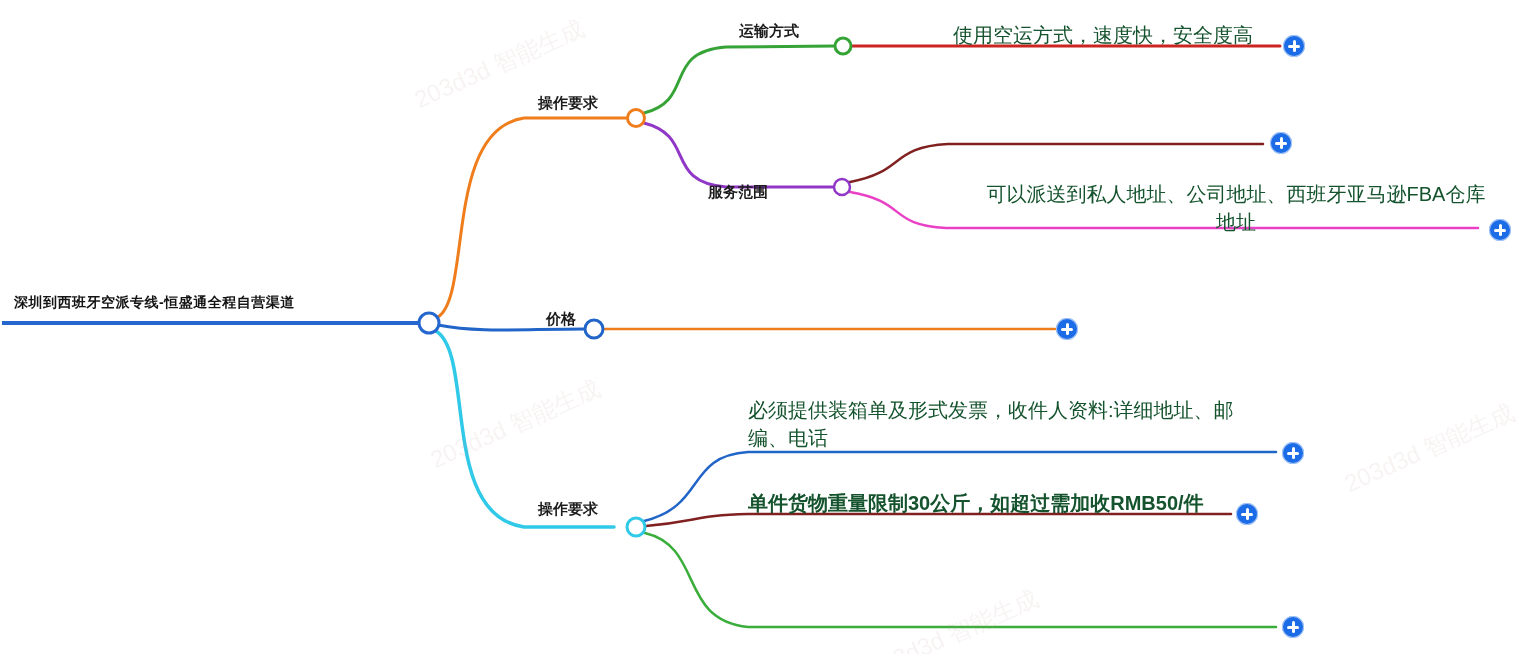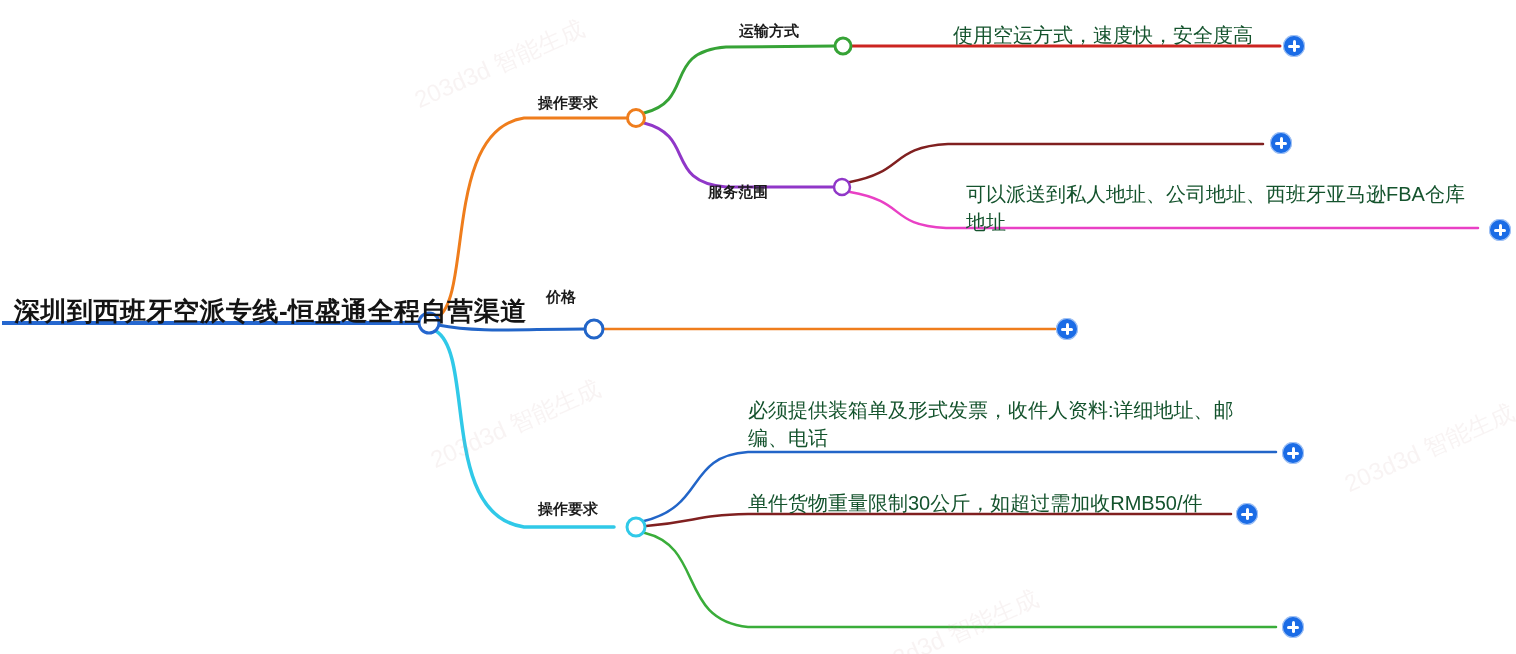--- a/index.html
+++ b/index.html
@@ -6,21 +6,21 @@
   #stage{
     position:relative;
     width:1516px;height:654px;
     background:#ffffff;
     overflow:hidden;
     font-family:"Liberation Sans","DejaVu Sans",sans-serif;
   }
   #wires{position:absolute;left:0;top:0;width:1516px;height:654px;}
   .root-title{
     position:absolute;left:14px;top:294px;
-    font-size:26px;font-weight:bold;color:#141414;
+    font-size:14px;font-weight:bold;color:#141414;
     white-space:nowrap;letter-spacing:0.5px;
   }
   .node-label{
     position:absolute;
     font-size:15px;font-weight:bold;color:#1c1c1c;
     white-space:nowrap;
   }
   .leaf-text{
     position:absolute;
     font-size:20px;color:#14532d;line-height:28px;
@@ -82,27 +82,27 @@
   <div class="wm" style="left:408px;top:48px;">203d3d 智能生成</div>
   <div class="wm" style="left:424px;top:408px;">203d3d 智能生成</div>
   <div class="wm" style="left:862px;top:618px;">203d3d 智能生成</div>
   <div class="wm" style="left:1338px;top:432px;">203d3d 智能生成</div>
 
   <div class="root-title">深圳到西班牙空派专线-恒盛通全程自营渠道</div>
 
   <div class="node-label" style="left:538px;top:94px;">操作要求</div>
   <div class="node-label" style="left:739px;top:22px;">运输方式</div>
   <div class="node-label" style="left:708px;top:163px;margin-top:20px;">服务范围</div>
-  <div class="node-label" style="left:546px;top:288px;">价格</div>
+  <div class="node-label" style="left:546px;top:310px;">价格</div>
   <div class="node-label" style="left:538px;top:500px;">操作要求</div>
 
   <div class="leaf-text nw" style="left:953px;top:21px;">使用空运方式，速度快，安全度高</div>
-  <div class="leaf-text" style="left:966px;top:180px;width:500px;">可以派送到私人地址、公司地址、西班牙亚马逊FBA仓库地址</div>
+  <div class="leaf-text" style="left:986px;top:180px;width:500px;text-align:center;">可以派送到私人地址、公司地址、西班牙亚马逊FBA仓库地址</div>
   <div class="leaf-text" style="left:748px;top:396px;width:497px;">必须提供装箱单及形式发票，收件人资料:详细地址、邮编、电话</div>
-  <div class="leaf-text nw" style="left:748px;top:489px;">单件货物重量限制30公斤，如超过需加收RMB50/件</div>
+  <div class="leaf-text nw" style="left:748px;top:489px;font-weight:bold;">单件货物重量限制30公斤，如超过需加收RMB50/件</div>
 
   <div class="plus" style="left:1283px;top:35px;"></div>
   <div class="plus" style="left:1270px;top:132px;"></div>
   <div class="plus" style="left:1489px;top:219px;"></div>
   <div class="plus" style="left:1056px;top:318px;"></div>
   <div class="plus" style="left:1282px;top:442px;"></div>
   <div class="plus" style="left:1236px;top:503px;"></div>
   <div class="plus" style="left:1282px;top:616px;"></div>
 
 </div>

